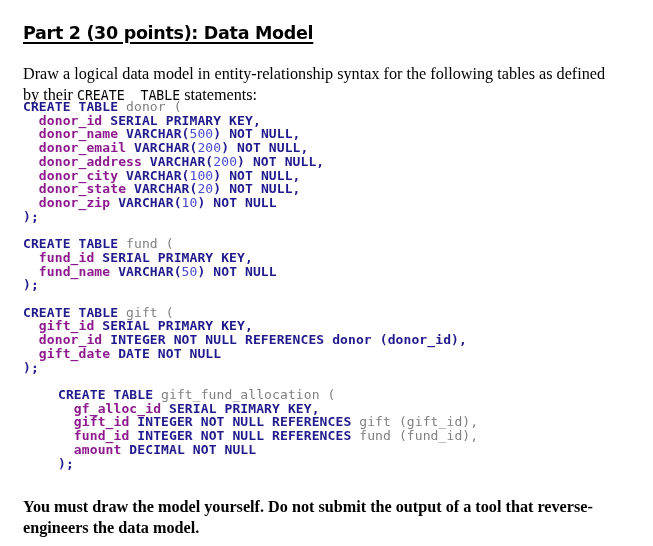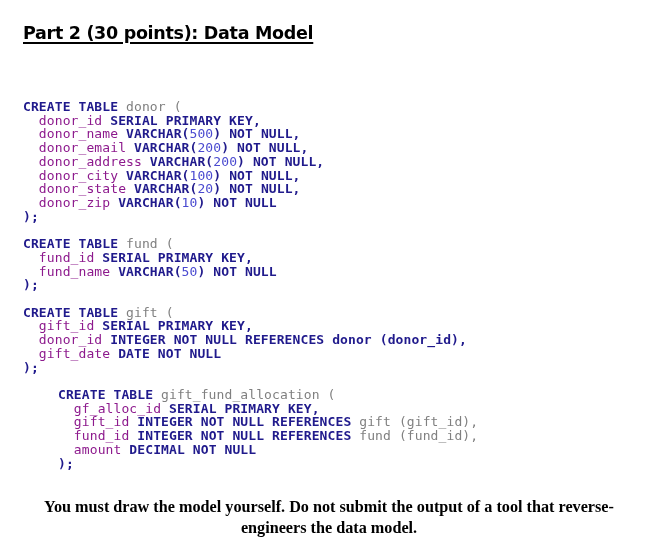--- a/index.html
+++ b/index.html
@@ -71,44 +71,46 @@
     letter-spacing: 0.1px;
   }
   .sql-block {
     margin: 0 0 13.7px 0;
   }
   .sql-block:last-child { margin-bottom: 0; margin-left: 35px; }
   .sql-line { white-space: pre; height: 13.72px; }
 
   
   .kw   { color: #201a8c; font-weight: bold; }   
-  .ident{ color: #8d1a8d; font-weight: normal; }   
+  .ident{ color: #8d1a8d; font-weight: bold; }   
   .tbl  { color: #808080; font-weight: normal; } 
   .num  { color: #4a4ad0; font-weight: normal; text-align: right; } 
   .punc { color: #201a8c; font-weight: bold; }   
 
   
   .footer-note {
     position: absolute;
     left: 23px;
     top: 481px;
     width: 612px;
     font-family: "Liberation Serif", "DejaVu Serif", serif;
     font-size: 16.2px;
     font-weight: bold;
     line-height: 20.5px;
     color: #000;
-    text-align: center;
   }
 </style>
 </head>
 <body>
 
 <div class="page">
 
   <h1 class="section-heading">Part 2 (30 points): Data Model</h1>
 
+  <p class="intro">
+    <span>Draw a logical data model in entity-relationship syntax for the following tables as defined by their </span><span class="mono-inline">CREATE  TABLE</span><span> statements:</span>
+  </p>
 
   <div class="sql-area" id="sql-area"><div class="sql-block"><div class="sql-line"><span class="kw">CREATE TABLE</span><span> </span><span class="tbl">donor</span><span> </span><span class="tbl">(</span></div><div class="sql-line"><span>  </span><span class="ident">donor_id</span><span> </span><span class="kw">SERIAL PRIMARY KEY,</span></div><div class="sql-line"><span>  </span><span class="ident">donor_name</span><span> </span><span class="kw">VARCHAR</span><span class="kw">(</span><span class="num">500</span><span class="kw">)</span><span> </span><span class="kw">NOT NULL,</span></div><div class="sql-line"><span>  </span><span class="ident">donor_email</span><span> </span><span class="kw">VARCHAR</span><span class="kw">(</span><span class="num">200</span><span class="kw">)</span><span> </span><span class="kw">NOT NULL,</span></div><div class="sql-line"><span>  </span><span class="ident">donor_address</span><span> </span><span class="kw">VARCHAR</span><span class="kw">(</span><span class="num">200</span><span class="kw">)</span><span> </span><span class="kw">NOT NULL,</span></div><div class="sql-line"><span>  </span><span class="ident">donor_city</span><span> </span><span class="kw">VARCHAR</span><span class="kw">(</span><span class="num">100</span><span class="kw">)</span><span> </span><span class="kw">NOT NULL,</span></div><div class="sql-line"><span>  </span><span class="ident">donor_state</span><span> </span><span class="kw">VARCHAR</span><span class="kw">(</span><span class="num">20</span><span class="kw">)</span><span> </span><span class="kw">NOT NULL,</span></div><div class="sql-line"><span>  </span><span class="ident">donor_zip</span><span> </span><span class="kw">VARCHAR</span><span class="kw">(</span><span class="num">10</span><span class="kw">)</span><span> </span><span class="kw">NOT NULL</span></div><div class="sql-line"><span class="punc">);</span></div></div><div class="sql-block"><div class="sql-line"><span class="kw">CREATE TABLE</span><span> </span><span class="tbl">fund</span><span> </span><span class="tbl">(</span></div><div class="sql-line"><span>  </span><span class="ident">fund_id</span><span> </span><span class="kw">SERIAL PRIMARY KEY,</span></div><div class="sql-line"><span>  </span><span class="ident">fund_name</span><span> </span><span class="kw">VARCHAR</span><span class="kw">(</span><span class="num">50</span><span class="kw">)</span><span> </span><span class="kw">NOT NULL</span></div><div class="sql-line"><span class="punc">);</span></div></div><div class="sql-block"><div class="sql-line"><span class="kw">CREATE TABLE</span><span> </span><span class="tbl">gift</span><span> </span><span class="tbl">(</span></div><div class="sql-line"><span>  </span><span class="ident">gift_id</span><span> </span><span class="kw">SERIAL PRIMARY KEY,</span></div><div class="sql-line"><span>  </span><span class="ident">donor_id</span><span> </span><span class="kw">INTEGER NOT NULL REFERENCES donor (donor_id),</span></div><div class="sql-line"><span>  </span><span class="ident">gift_date</span><span> </span><span class="kw">DATE NOT NULL</span></div><div class="sql-line"><span class="punc">);</span></div></div><div class="sql-block"><div class="sql-line"><span class="kw">CREATE TABLE</span><span> </span><span class="tbl">gift_fund_allocation</span><span> </span><span class="tbl">(</span></div><div class="sql-line"><span>  </span><span class="ident">gf_alloc_id</span><span> </span><span class="kw">SERIAL PRIMARY KEY,</span></div><div class="sql-line"><span>  </span><span class="ident">gift_id</span><span> </span><span class="kw">INTEGER NOT NULL REFERENCES</span><span> </span><span class="tbl">gift (gift_id),</span></div><div class="sql-line"><span>  </span><span class="ident">fund_id</span><span> </span><span class="kw">INTEGER NOT NULL REFERENCES</span><span> </span><span class="tbl">fund (fund_id),</span></div><div class="sql-line"><span>  </span><span class="ident">amount</span><span> </span><span class="kw">DECIMAL NOT NULL</span></div><div class="sql-line"><span class="punc">);</span></div></div></div>
 
   <p class="footer-note">You must draw the model yourself. Do not submit the output of a tool that reverse-engineers the data model.</p>
 
 </div>
 
 </body></html>

